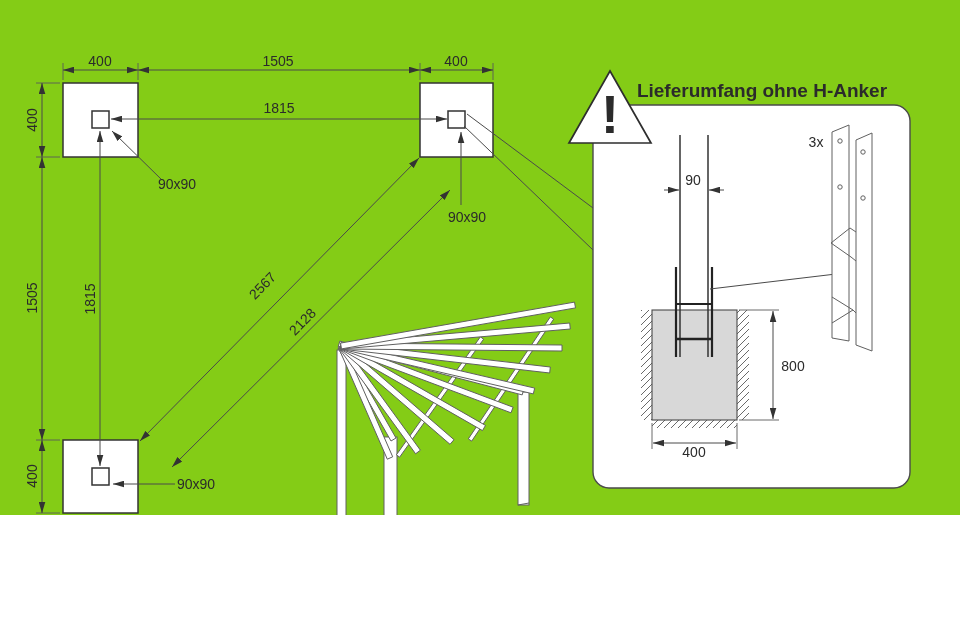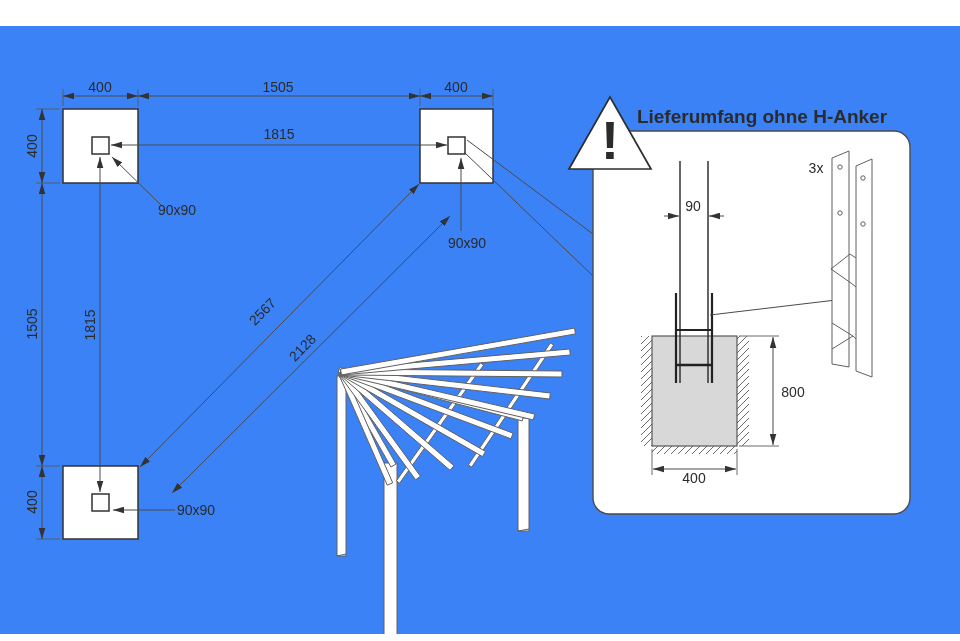--- a/index.html
+++ b/index.html
@@ -1,17 +1,17 @@
 <!DOCTYPE html>
 <html><head>
 <meta charset="utf-8">
 <style>
   html,body{margin:0;padding:0;background:#ffffff;}
-  .stage{position:relative;width:960px;height:608px;background:#3b82f6;overflow:hidden;
-         font-family:"Liberation Sans", sans-serif;margin-top:26px;}
+  .stage{position:relative;width:960px;height:515px;background:#84cc16;overflow:hidden;
+         font-family:"Liberation Sans", sans-serif;}
   svg{display:block;}
   text{fill:#2b2b2b;font-family:"Liberation Sans", sans-serif;}
   .dim-t{font-size:14px;}
   .lbl-t{font-size:14px;}
   .title-t{font-size:19px;font-weight:700;}
   .bang-t{font-size:54px;font-weight:700;}
   .thin{stroke:#4a4a4a;stroke-width:1;fill:none;}
   .ext{stroke:#5a5a5a;stroke-width:0.9;fill:none;}
   .main{stroke:#333;stroke-width:1.5;fill:#fff;}
   .mainl{stroke:#333;stroke-width:1.5;fill:none;}

